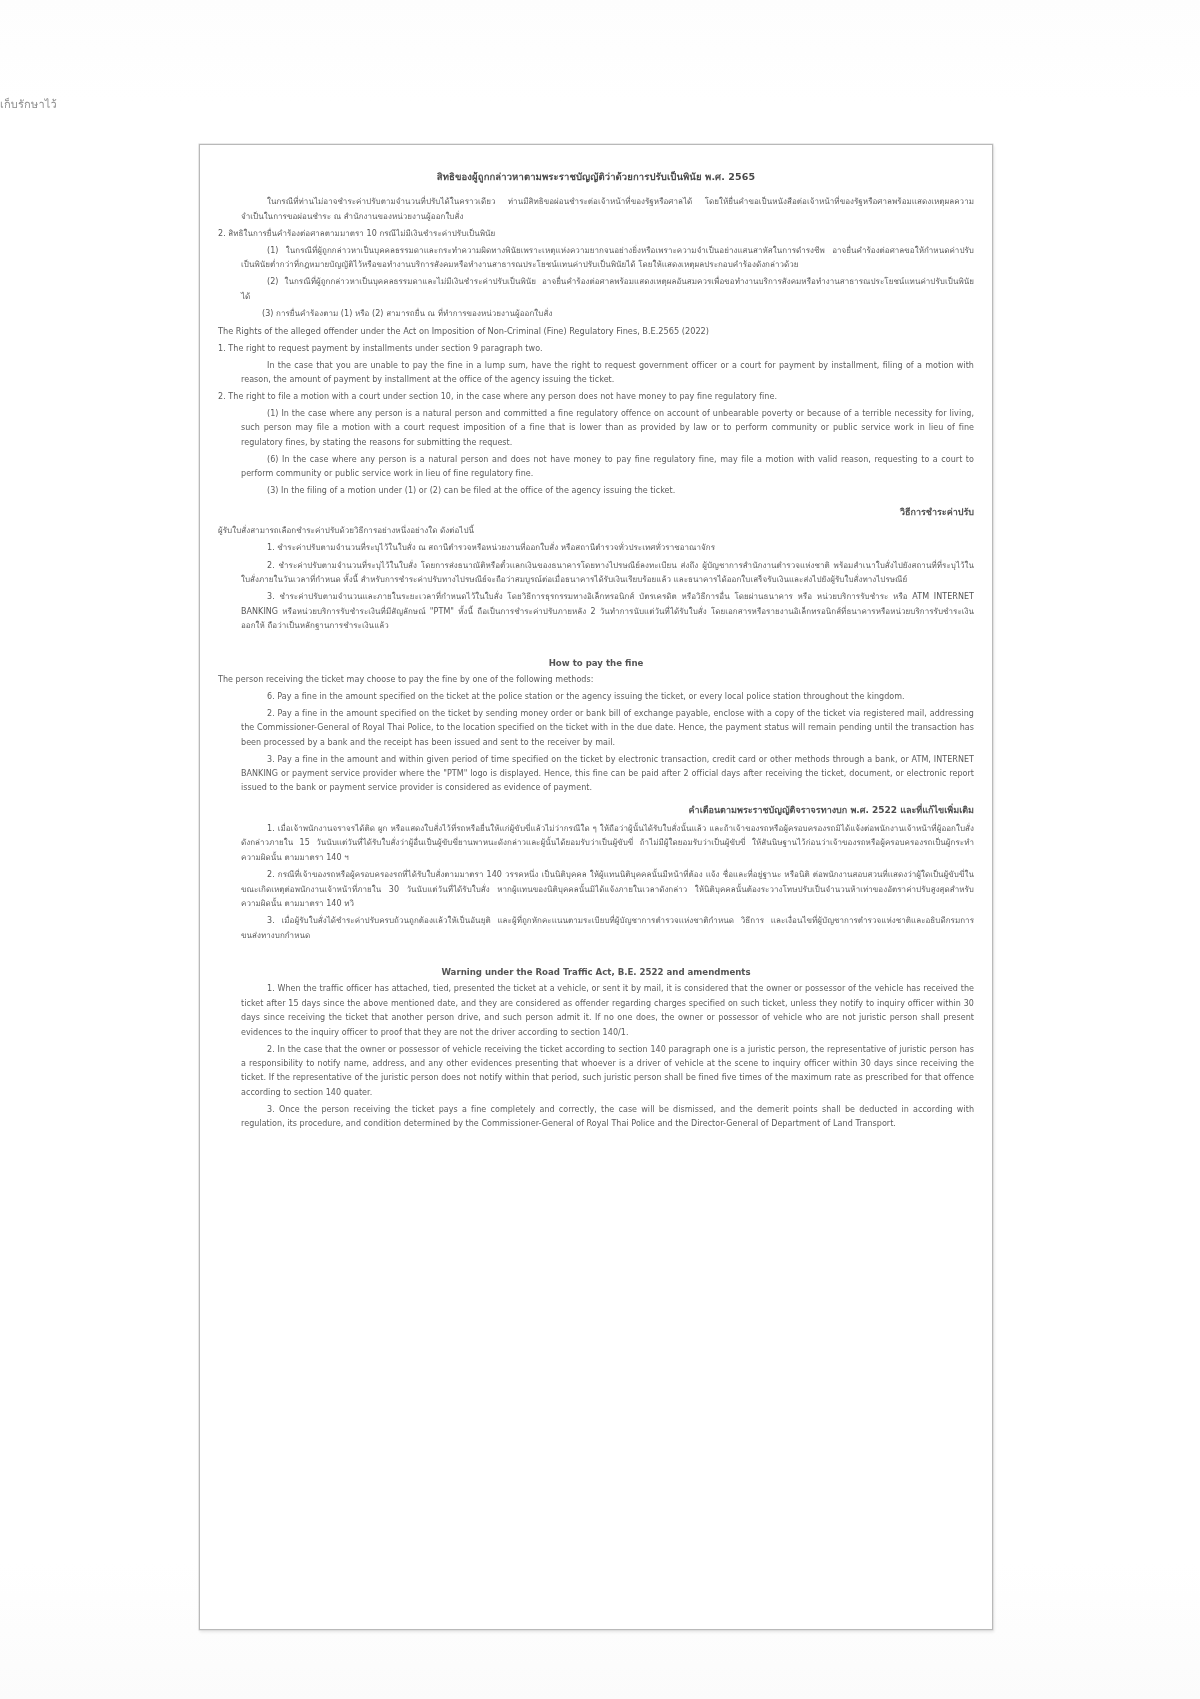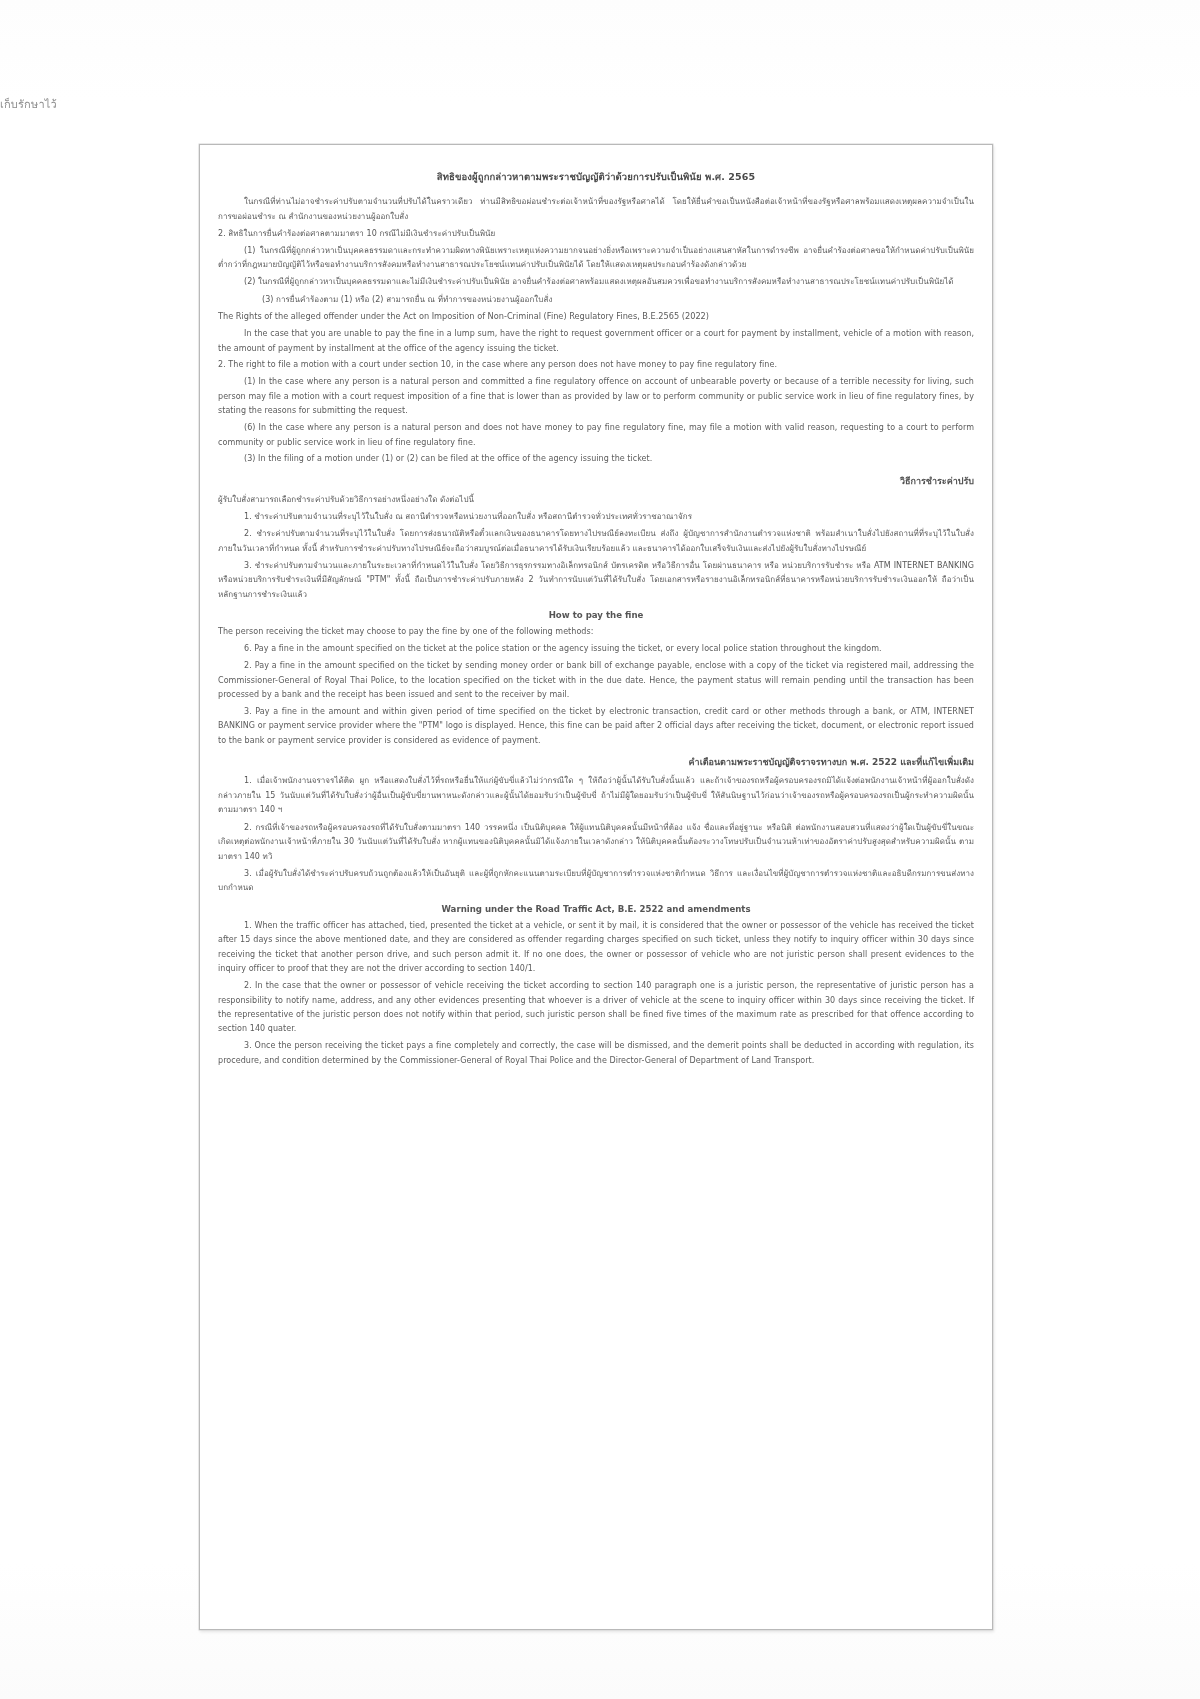--- a/index.html
+++ b/index.html
@@ -55,21 +55,21 @@
     font-size:9px;
     font-weight:bold;
     color:#4f4f4f;
     margin:7px 0 5px 0;
   }
   .sec-head-en{
     text-align:center;
     font-size:8.6px;
     font-weight:bold;
     color:#555;
-    margin:8px 0 5px 0;
+    margin:24px 0 5px 0;
   }
   .title-en{
     font-size:8.2px;
     font-weight:normal;
     color:#5a5a5a;
     margin:4px 0 6px 0;
   }
   p.l{
     margin:0 0 2.5px 0;
     font-size:8px;
@@ -77,21 +77,21 @@
     color:#5b5b5b;
     text-align:justify;
     text-justify:inter-word;
     letter-spacing:.05px;
   }
   p.th{
     color:#565656;
     font-size:8px;
     line-height:14.6px;
   }
-  p.ind1{text-indent:26px;}
+  p.ind1{text-indent:26px;margin-left:23px;}
   p.ind2{text-indent:44px;}
   p.noind{text-indent:0;}
 </style>
 </head>
 <body>
 
 <div id="scan-tint"></div>
 
 <div id="page-header">เก็บรักษาไว้</div>
 
@@ -101,21 +101,22 @@
     <div class="doc-title">สิทธิของผู้ถูกกล่าวหาตามพระราชบัญญัติว่าด้วยการปรับเป็นพินัย พ.ศ. 2565</div>
 
     <p class="l th ind1">ในกรณีที่ท่านไม่อาจชำระค่าปรับตามจำนวนที่ปรับได้ในคราวเดียว ท่านมีสิทธิขอผ่อนชำระต่อเจ้าหน้าที่ของรัฐหรือศาลได้ โดยให้ยื่นคำขอเป็นหนังสือต่อเจ้าหน้าที่ของรัฐหรือศาลพร้อมแสดงเหตุผลความจำเป็นในการขอผ่อนชำระ ณ สำนักงานของหน่วยงานผู้ออกใบสั่ง</p>
     <p class="l th noind">2. สิทธิในการยื่นคำร้องต่อศาลตามมาตรา 10 กรณีไม่มีเงินชำระค่าปรับเป็นพินัย</p>
     <p class="l th ind1">(1) ในกรณีที่ผู้ถูกกล่าวหาเป็นบุคคลธรรมดาและกระทำความผิดทางพินัยเพราะเหตุแห่งความยากจนอย่างยิ่งหรือเพราะความจำเป็นอย่างแสนสาหัสในการดำรงชีพ อาจยื่นคำร้องต่อศาลขอให้กำหนดค่าปรับเป็นพินัยต่ำกว่าที่กฎหมายบัญญัติไว้หรือขอทำงานบริการสังคมหรือทำงานสาธารณประโยชน์แทนค่าปรับเป็นพินัยได้ โดยให้แสดงเหตุผลประกอบคำร้องดังกล่าวด้วย</p>
     <p class="l th ind1">(2) ในกรณีที่ผู้ถูกกล่าวหาเป็นบุคคลธรรมดาและไม่มีเงินชำระค่าปรับเป็นพินัย อาจยื่นคำร้องต่อศาลพร้อมแสดงเหตุผลอันสมควรเพื่อขอทำงานบริการสังคมหรือทำงานสาธารณประโยชน์แทนค่าปรับเป็นพินัยได้</p>
     <p class="l th ind2">(3) การยื่นคำร้องตาม (1) หรือ (2) สามารถยื่น ณ ที่ทำการของหน่วยงานผู้ออกใบสั่ง</p>
 
     <div class="title-en">The Rights of the alleged offender under the Act on Imposition of Non-Criminal (Fine) Regulatory Fines, B.E.2565 (2022)</div>
 
-    <p class="l ind1">In the case that you are unable to pay the fine in a lump sum, have the right to request government officer or a court for payment by installment, vehicle of a motion with reason, the amount of payment by installment at the office of the agency issuing the ticket.</p>
+    <p class="l noind">1. The right to request payment by installments under section 9 paragraph two.</p>
+    <p class="l ind1">In the case that you are unable to pay the fine in a lump sum, have the right to request government officer or a court for payment by installment, filing of a motion with reason, the amount of payment by installment at the office of the agency issuing the ticket.</p>
     <p class="l noind">2. The right to file a motion with a court under section 10, in the case where any person does not have money to pay fine regulatory fine.</p>
     <p class="l ind1">(1) In the case where any person is a natural person and committed a fine regulatory offence on account of unbearable poverty or because of a terrible necessity for living, such person may file a motion with a court request imposition of a fine that is lower than as provided by law or to perform community or public service work in lieu of fine regulatory fines, by stating the reasons for submitting the request.</p>
     <p class="l ind1">(6) In the case where any person is a natural person and does not have money to pay fine regulatory fine, may file a motion with valid reason, requesting to a court to perform community or public service work in lieu of fine regulatory fine.</p>
     <p class="l ind1">(3) In the filing of a motion under (1) or (2) can be filed at the office of the agency issuing the ticket.</p>
 
     <div class="sec-head">วิธีการชำระค่าปรับ</div>
 
     <p class="l th noind">ผู้รับใบสั่งสามารถเลือกชำระค่าปรับด้วยวิธีการอย่างหนึ่งอย่างใด ดังต่อไปนี้</p>
     <p class="l th ind1">1. ชำระค่าปรับตามจำนวนที่ระบุไว้ในใบสั่ง ณ สถานีตำรวจหรือหน่วยงานที่ออกใบสั่ง หรือสถานีตำรวจทั่วประเทศทั่วราชอาณาจักร</p>
     <p class="l th ind1">2. ชำระค่าปรับตามจำนวนที่ระบุไว้ในใบสั่ง โดยการส่งธนาณัติหรือตั๋วแลกเงินของธนาคารโดยทางไปรษณีย์ลงทะเบียน ส่งถึง ผู้บัญชาการสำนักงานตำรวจแห่งชาติ พร้อมสำเนาใบสั่งไปยังสถานที่ที่ระบุไว้ในใบสั่งภายในวันเวลาที่กำหนด ทั้งนี้ สำหรับการชำระค่าปรับทางไปรษณีย์จะถือว่าสมบูรณ์ต่อเมื่อธนาคารได้รับเงินเรียบร้อยแล้ว และธนาคารได้ออกใบเสร็จรับเงินและส่งไปยังผู้รับใบสั่งทางไปรษณีย์</p>

